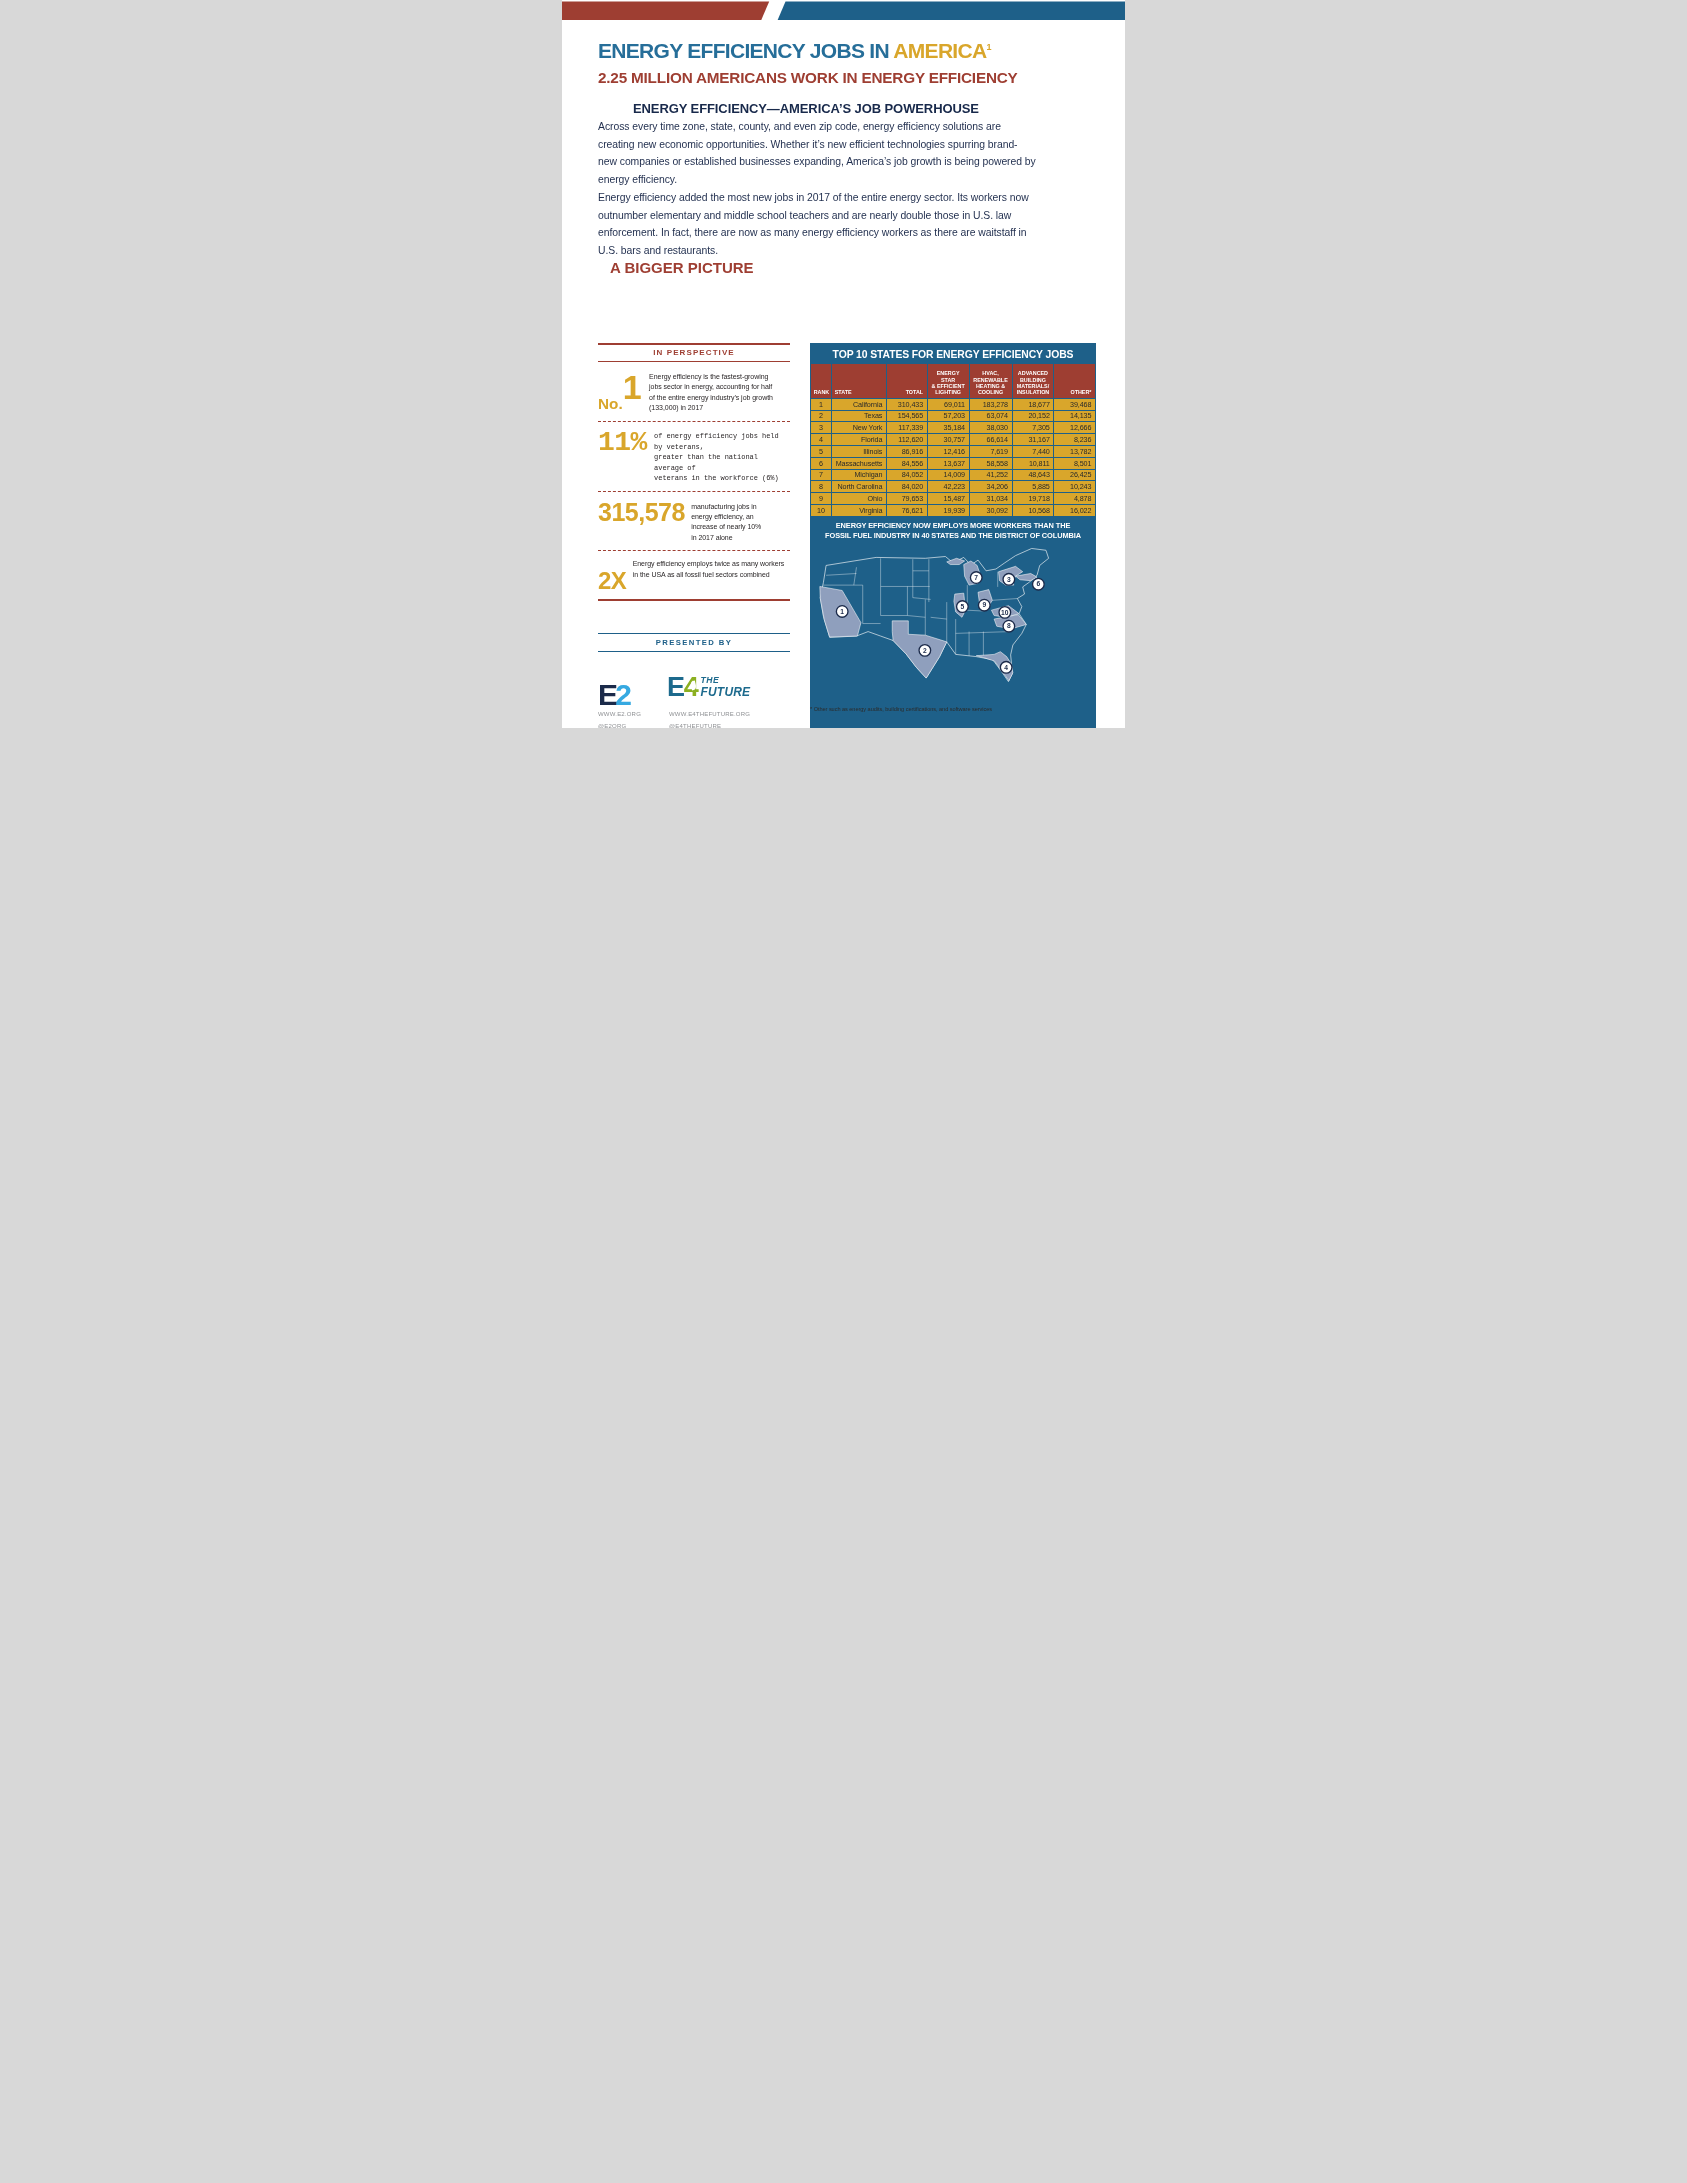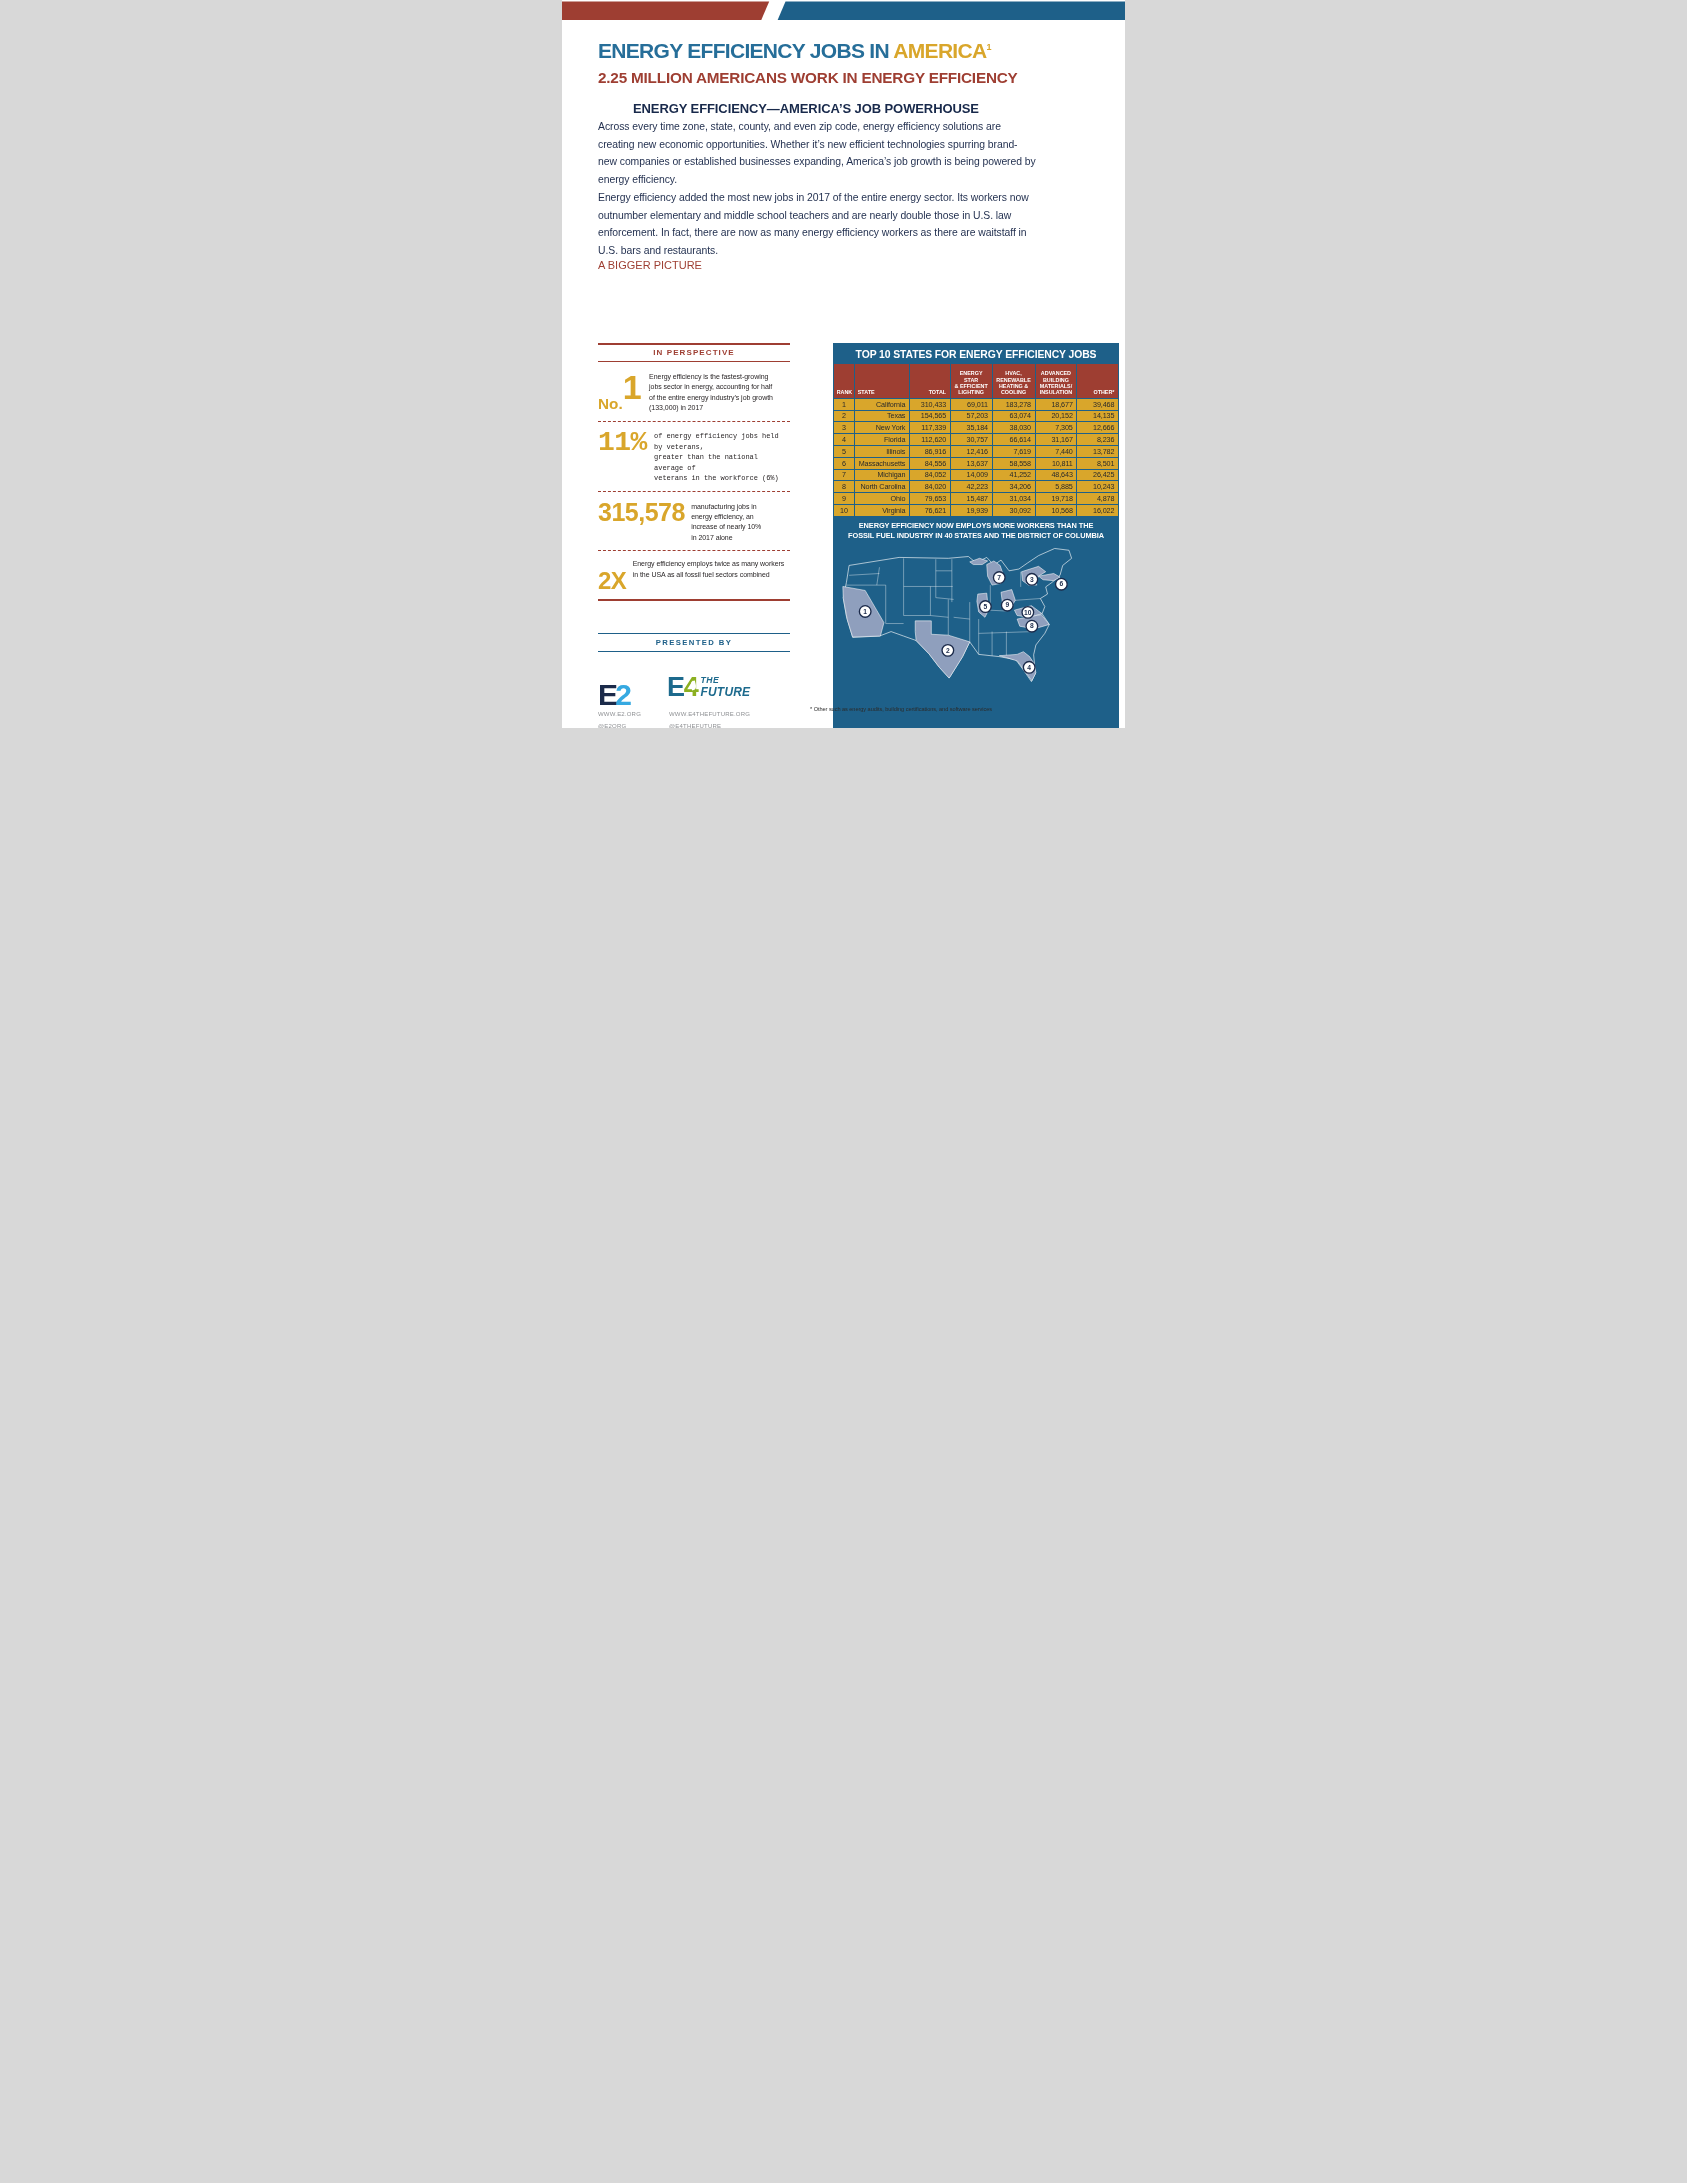--- a/index.html
+++ b/index.html
@@ -30,21 +30,21 @@
   .title .accent{color:var(--gold);}
   .title sup{font-size:9px;color:var(--gold);vertical-align:super;letter-spacing:0;}
   .subtitle{position:absolute;left:36px;top:69px;font-size:15.3px;font-weight:bold;
     letter-spacing:-0.2px;color:var(--brick);white-space:nowrap;}
   .h-powerhouse{position:absolute;left:36px;top:101px;font-size:13px;font-weight:bold;
     color:var(--heading-navy);letter-spacing:-0.1px;padding-left:35px;}
   .para{position:absolute;left:36px;width:501px;font-size:10.4px;line-height:17.6px;
     color:var(--navy);white-space:pre-line;letter-spacing:-0.05px;}
   .p1{top:118px;}
   .p2{top:189px;}
-  .h-bigger{position:absolute;left:36px;top:259px;font-size:11px;font-weight:normal;color:var(--brick);}
+  .h-bigger{position:absolute;left:48px;top:259px;font-size:15px;font-weight:bold;color:var(--brick);}
   .p3{top:276px;}
 
   
   .left-col{position:absolute;left:36px;top:343px;width:192px;}
   .rule{height:1.8px;background:var(--brick);}
   .rule.thin{height:1.4px;}
   .persp-head{margin-top:3.2px;text-align:center;font-size:8px;font-weight:bold;
     color:var(--brick);letter-spacing:1.1px;}
   .rule.r2{margin-top:3.6px;}
   .stat{display:flex;align-items:flex-start;color:var(--gold);}
@@ -86,21 +86,21 @@
   .e4-words .future{display:block;font-size:12px;margin-top:0.9px;letter-spacing:0.2px;}
 
   .social{position:relative;margin-top:6.3px;height:38px;font-size:6px;color:var(--gray);
     letter-spacing:0.2px;}
   .social .col{position:absolute;top:0;line-height:12px;white-space:pre-line;}
   .social .c1{left:0;}
   .social .c2{left:71px;}
   .pub{margin-top:5.4px;font-size:6.5px;color:var(--gray);line-height:12px;white-space:pre-line;letter-spacing:0.1px;}
 
   
-  .panel{position:absolute;left:248px;top:343px;width:286px;height:402px;background:var(--panel-blue);margin-left:23px;}
+  .panel{position:absolute;left:248px;top:343px;width:286px;height:402px;background:var(--panel-blue);}
   .panel-title{margin:4.5px 1.8px 0 1.8px;text-align:center;color:#ffffff;font-weight:bold;
     font-size:10.4px;letter-spacing:-0.1px;line-height:13.5px;}
   table.top10{width:100%;border-collapse:separate;border-spacing:1.8px 1.4px;table-layout:fixed;margin-top:1.8px;}
   table.top10 th{background:var(--brick);color:#ffffff;font-size:5.4px;font-weight:bold;
     vertical-align:bottom;white-space:pre-line;line-height:6.3px;padding:2.3px 1.8px;height:34px;}
   table.top10 th:nth-child(1){text-align:left;padding-left:2.7px;}
   table.top10 th:nth-child(2){text-align:left;padding-left:2.7px;}
   table.top10 th:nth-child(3){text-align:right;padding-right:3.6px;}
   table.top10 th:nth-child(4),table.top10 th:nth-child(5),table.top10 th:nth-child(6){text-align:center;}
   table.top10 th:nth-child(7){text-align:right;padding-right:3.6px;}

